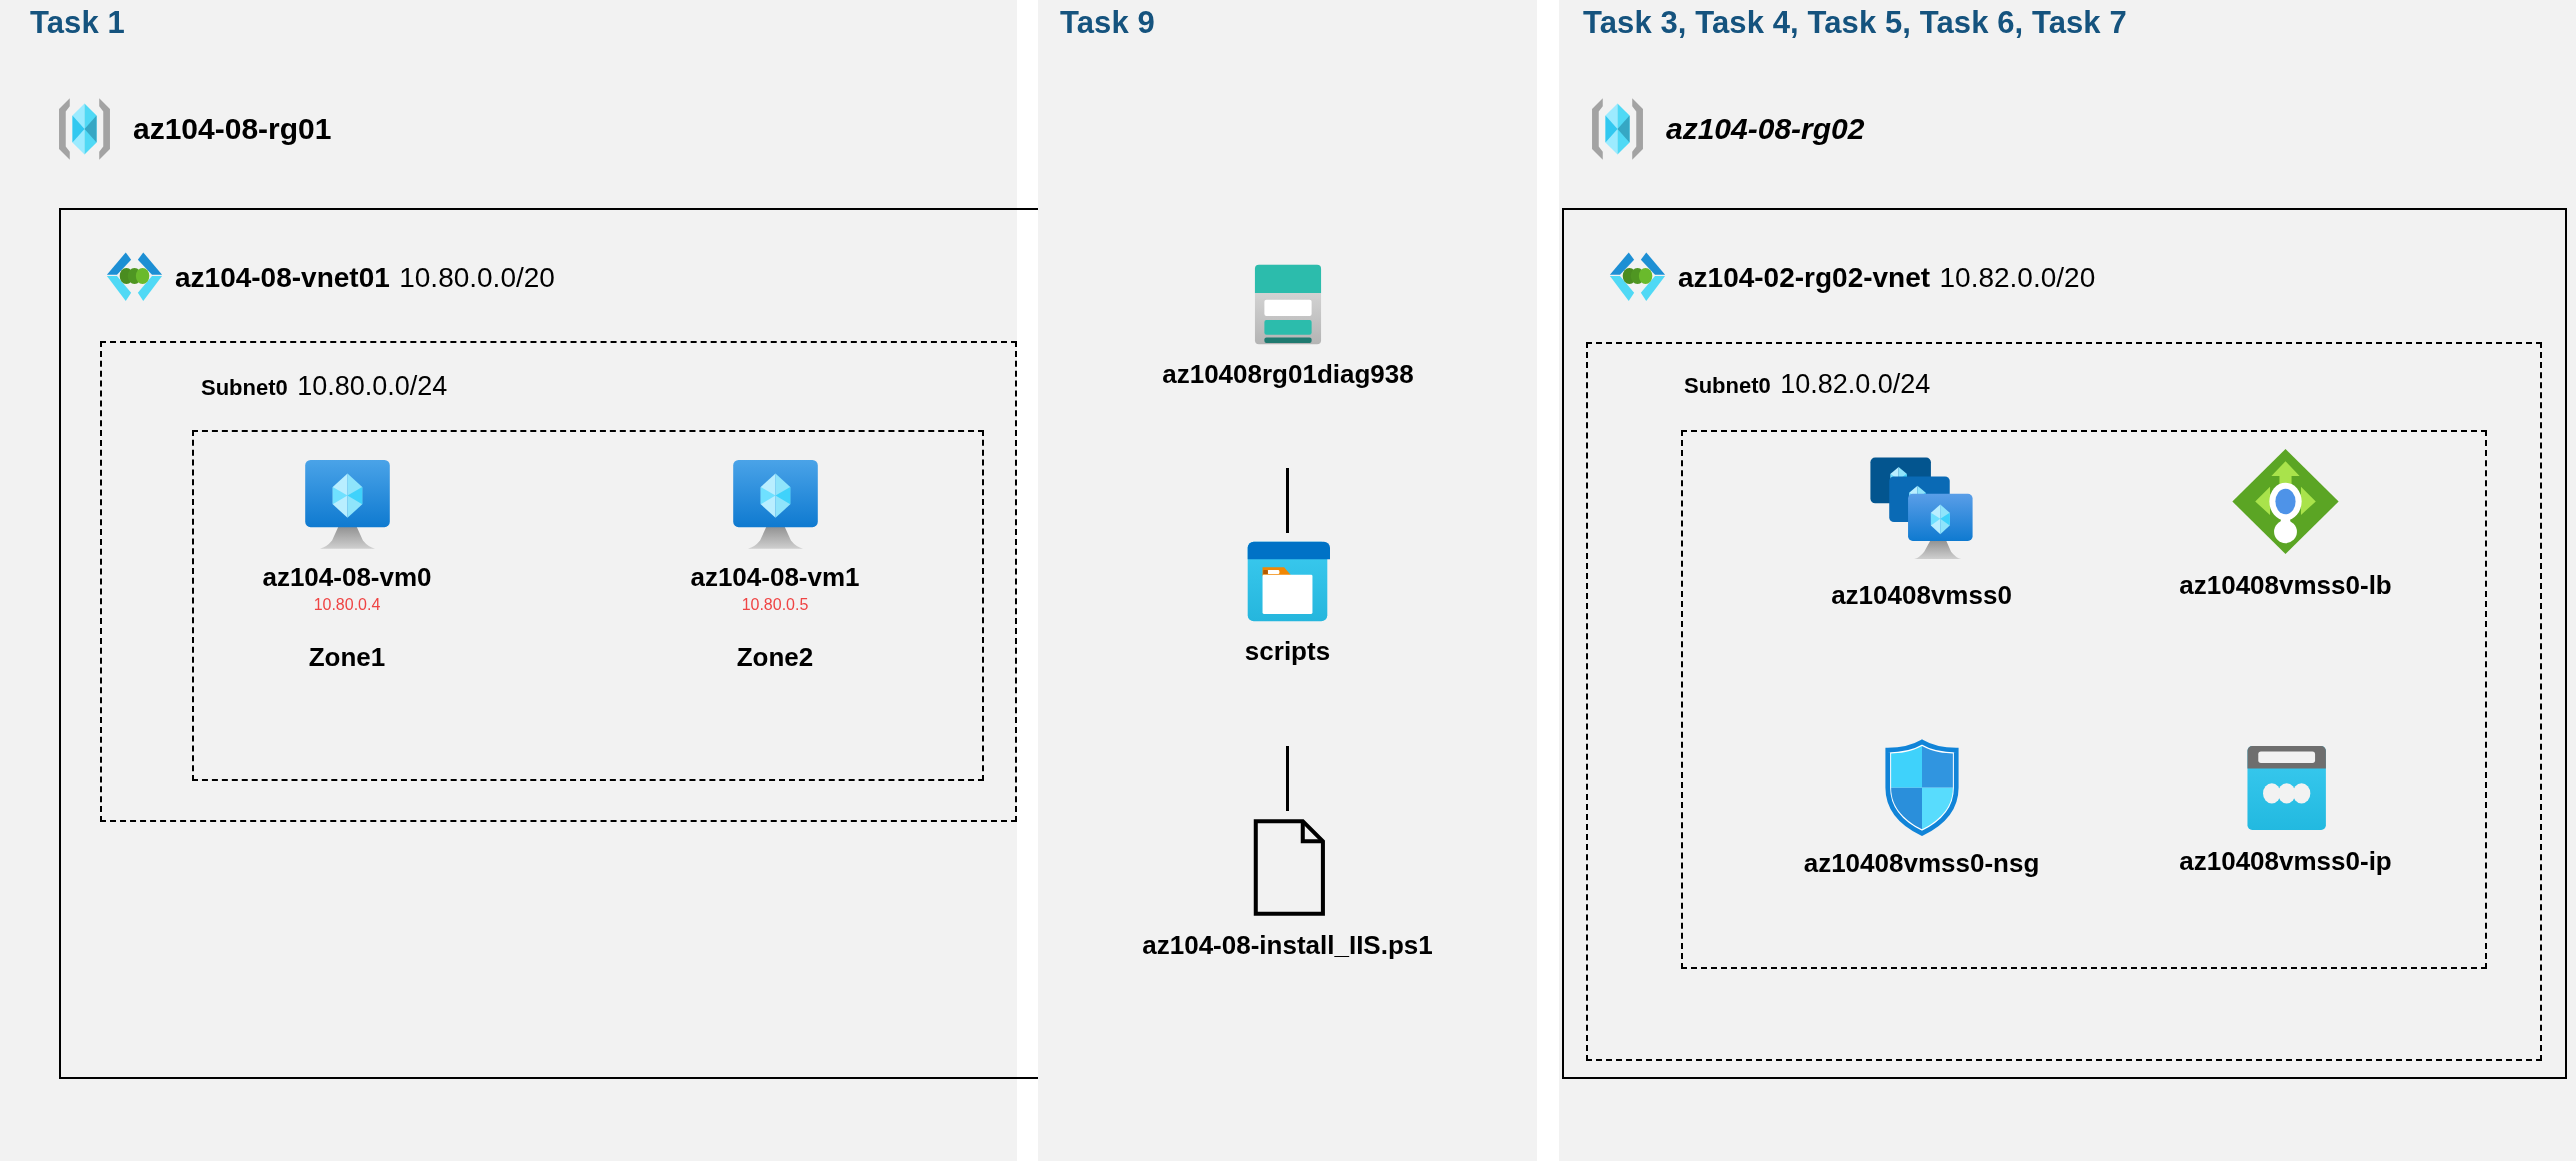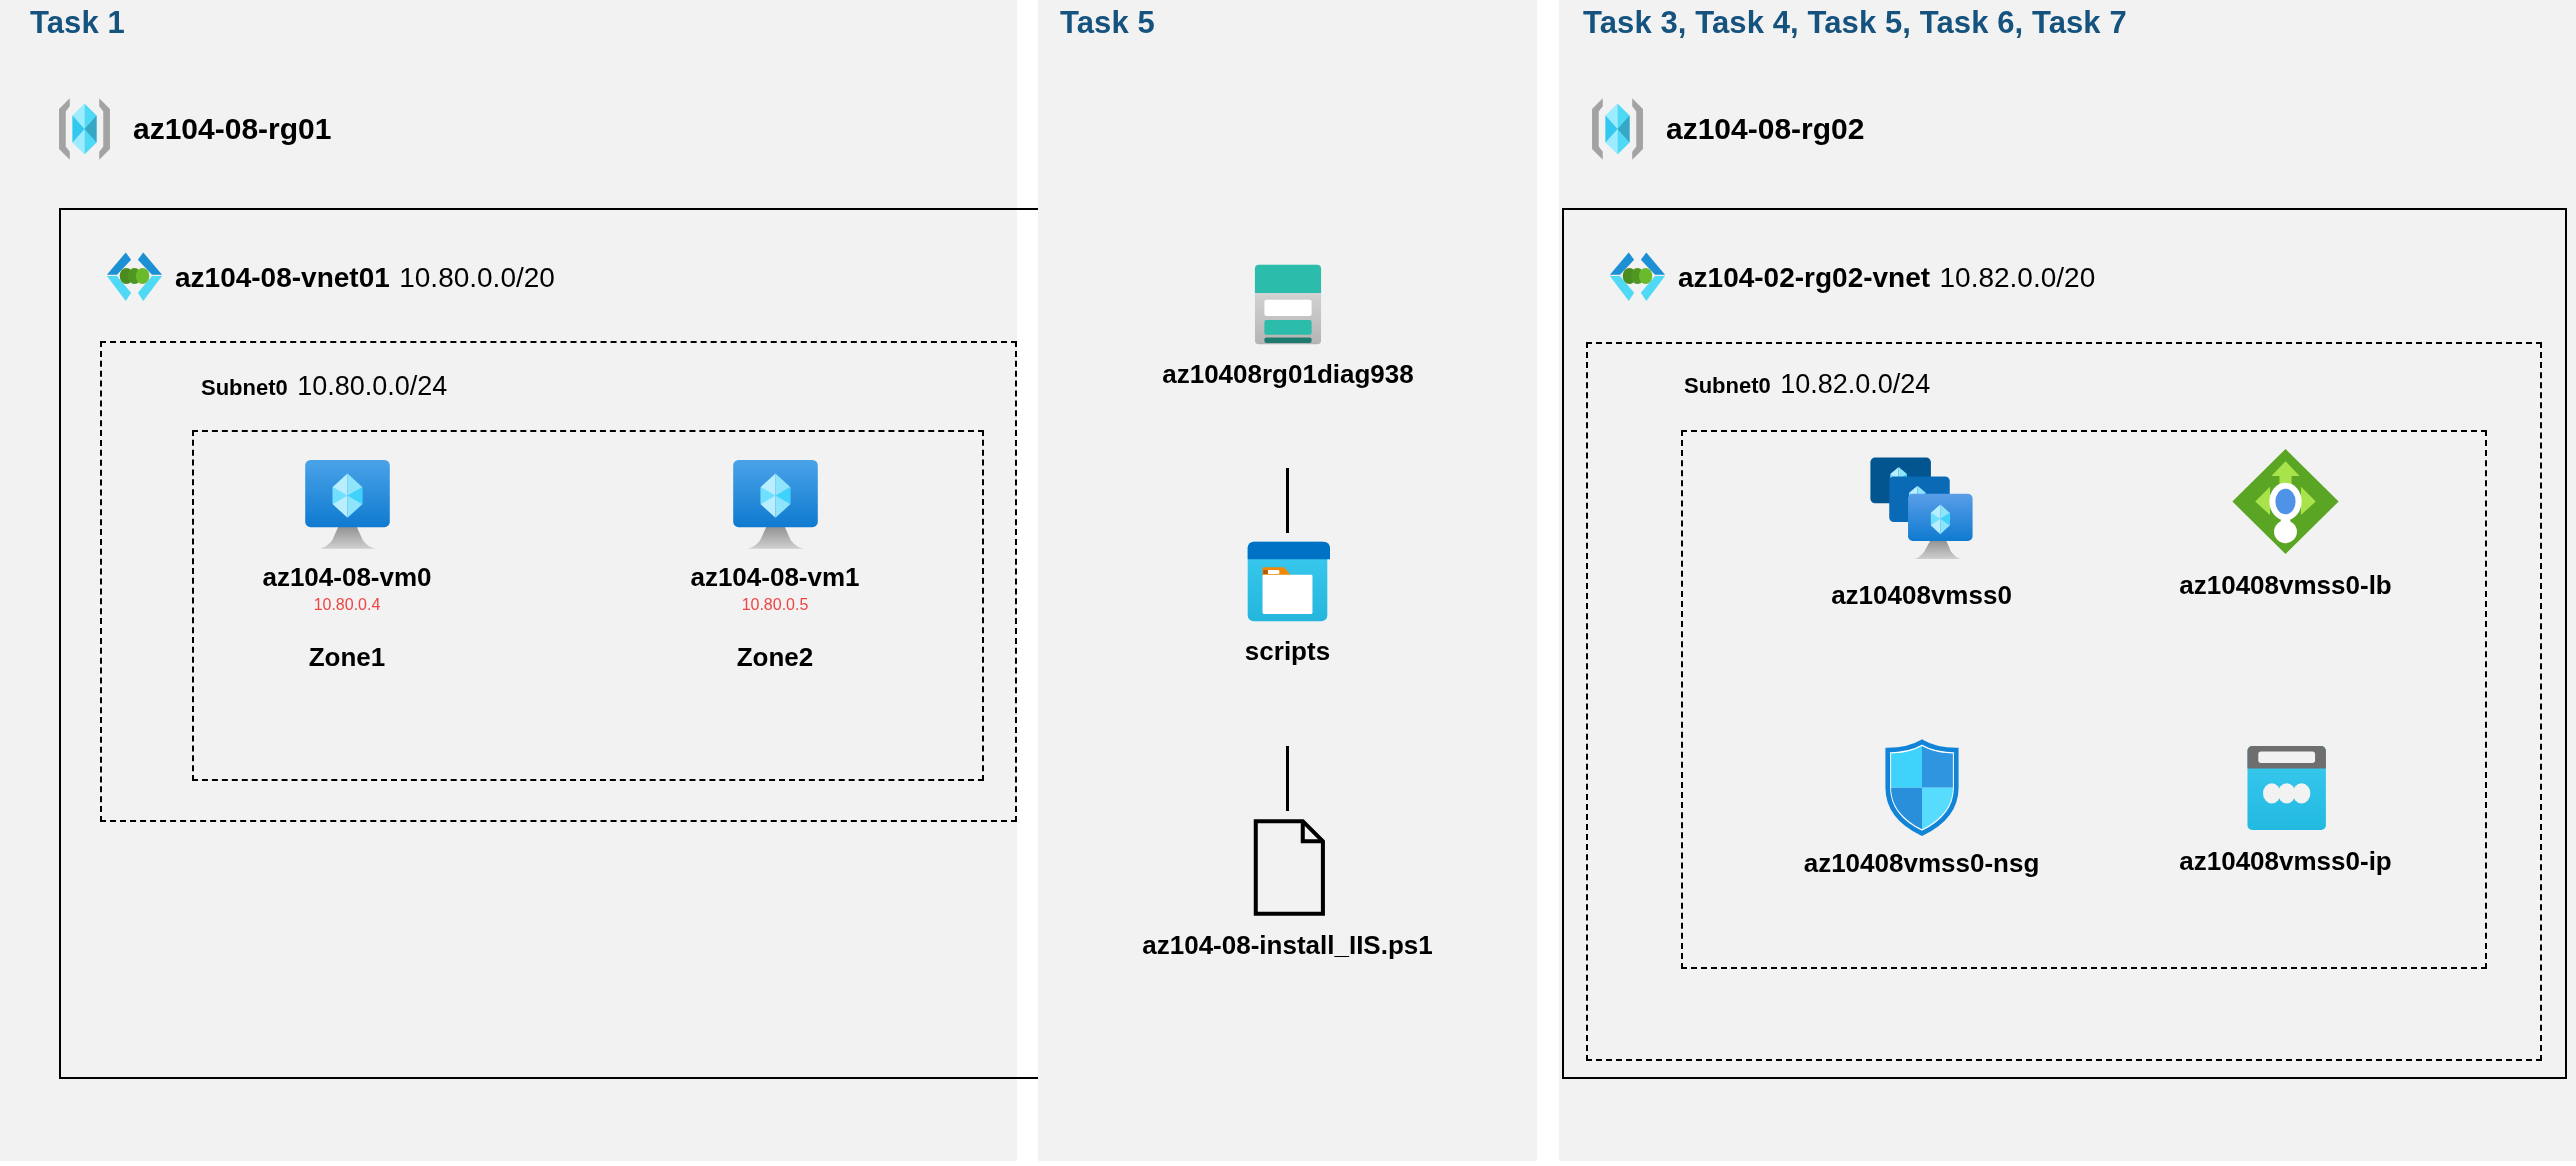--- a/index.html
+++ b/index.html
@@ -118,21 +118,21 @@
       <path d="M97 46 L75 59 L97 72 Z" fill="#3fd2fb"></path>
     </svg>
   </span>
   <span class="node-label">az104-08-vm1</span>
   <span class="node-sub">10.80.0.5</span>
   <span class="node-zone">Zone2</span>
 </div>
 
 <div class="panel" style="left:1038px;top:0px;width:499px;height:1161px;"></div>
 
-<div class="task-label" style="left:1060px;top:5.4px;">Task 5</div>
+<div class="task-label" style="left:1060px;top:5.4px;">Task 9</div>
 
 <div class="node" style="left:1106px;top:262px;width:364px;">
   <span>
     <svg width="88" height="85" viewBox="0 0 130 126">
       <defs>
         <linearGradient id="sgray" x1="0" y1="0" x2="0" y2="1">
           <stop offset="0" stop-color="#e3e3e3"></stop>
             <stop offset="1" stop-color="#b4b4b4"></stop>
         </linearGradient>
       </defs>
@@ -177,21 +177,21 @@
       <path d="M92 6 v30 h30" fill="none" stroke="#000000" stroke-width="6"></path>
     </svg>
   </span>
   <span class="node-label">az104-08-install_IIS.ps1</span>
 </div>
 
 <div class="panel" style="left:1559px;top:0px;width:1017px;height:1161px;"></div>
 
 <div class="task-label" style="left:1583px;top:5.4px;">Task 3, Task 4, Task 5, Task 6, Task 7</div>
 
-<div class="rg-row" style="left:1584px;top:94px;">
+<div class="rg-row" style="left:1584px;top:94px;font-style:italic;">
   <span>
     <svg width="67" height="70" viewBox="0 0 100 104">
       <path d="M28 6 L12 22 L12 82 L28 98 L28 86 L22 78 L22 26 L28 18 Z" fill="#a3a3a3"></path>
       <path d="M72 6 L88 22 L88 82 L72 98 L72 86 L78 78 L78 26 L72 18 Z" fill="#a3a3a3"></path>
       <path d="M50 14 L32 32 L32 72 L50 90 L50 52 Z" fill="#9cebff"></path>
       <path d="M50 14 L68 32 L68 72 L50 90 L50 52 Z" fill="#50d9f5"></path>
       <path d="M32 32 L50 52 L32 72 Z" fill="#32c8f0"></path>
       <path d="M68 32 L50 52 L68 72 Z" fill="#36a7c4"></path>
     </svg>
   </span>

